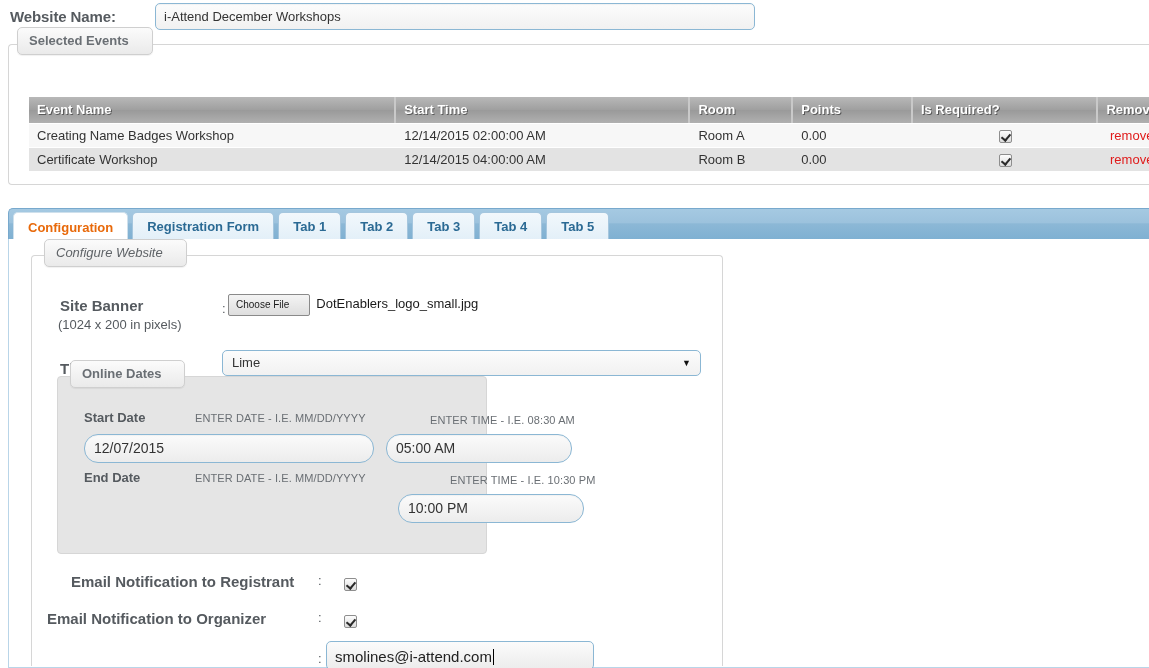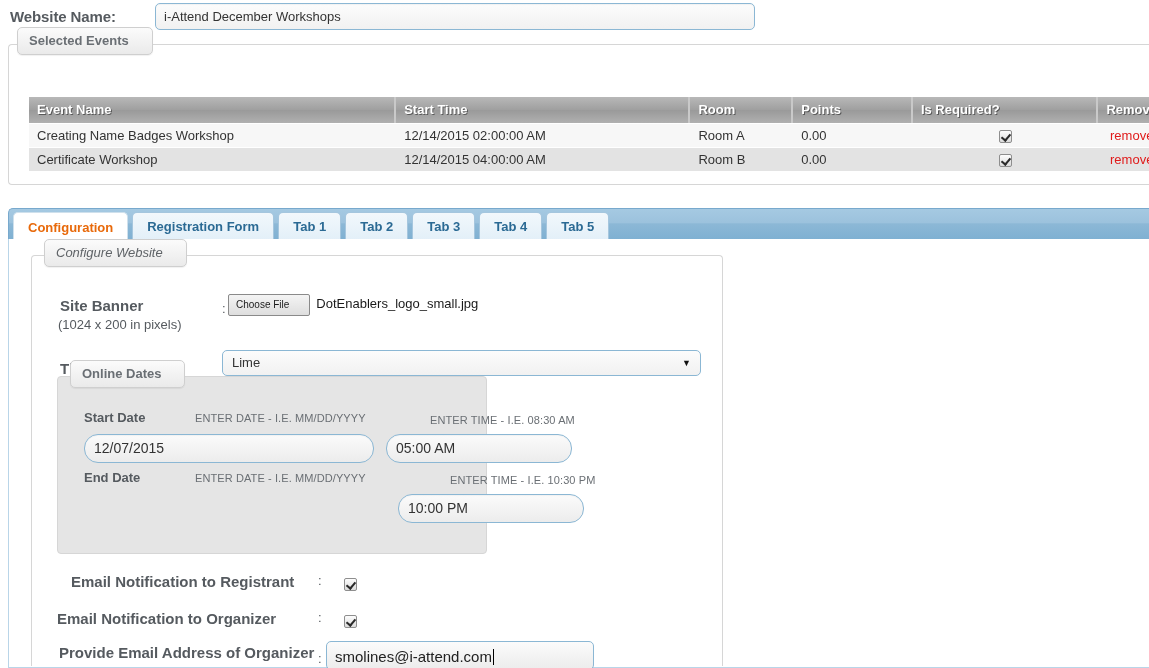--- a/index.html
+++ b/index.html
@@ -270,25 +270,24 @@
       <div class="dt-hint" style="left:392px; top:97px;">ENTER TIME - I.E. 10:30 PM</div>
       <div class="fld" style="left:340px; top:117px; width:186px;">10:00 PM</div>
     </div>
 
     <div class="row f-label" style="left:50px; top:334px;padding-left:12px;">Email Notification to Registrant</div>
     <div class="row colon" style="left:309px; top:334px;">:</div>
     <div class="row" style="left:335px; top:337px;">
       <span class="cbx"></span>
     </div>
 
-    <div class="row f-label" style="left:48px; top:371px;">Email Notification to Organizer</div>
+    <div class="row f-label" style="left:38px; top:371px;">Email Notification to Organizer</div>
     <div class="row colon" style="left:309px; top:371px;">:</div>
     <div class="row" style="left:335px; top:374px;">
       <span class="cbx"></span>
     </div>
 
-    <div class="row f-label" style="left:50px; top:405px;">Provide Email Address of Organizer</div>
     <div class="row colon" style="left:309px; top:412px;">:</div>
   </div>
 
   <div class="email-input"><span>smolines@i-attend.com</span><span class="caret"></span></div>
 
 </div>
 
 </body></html>

